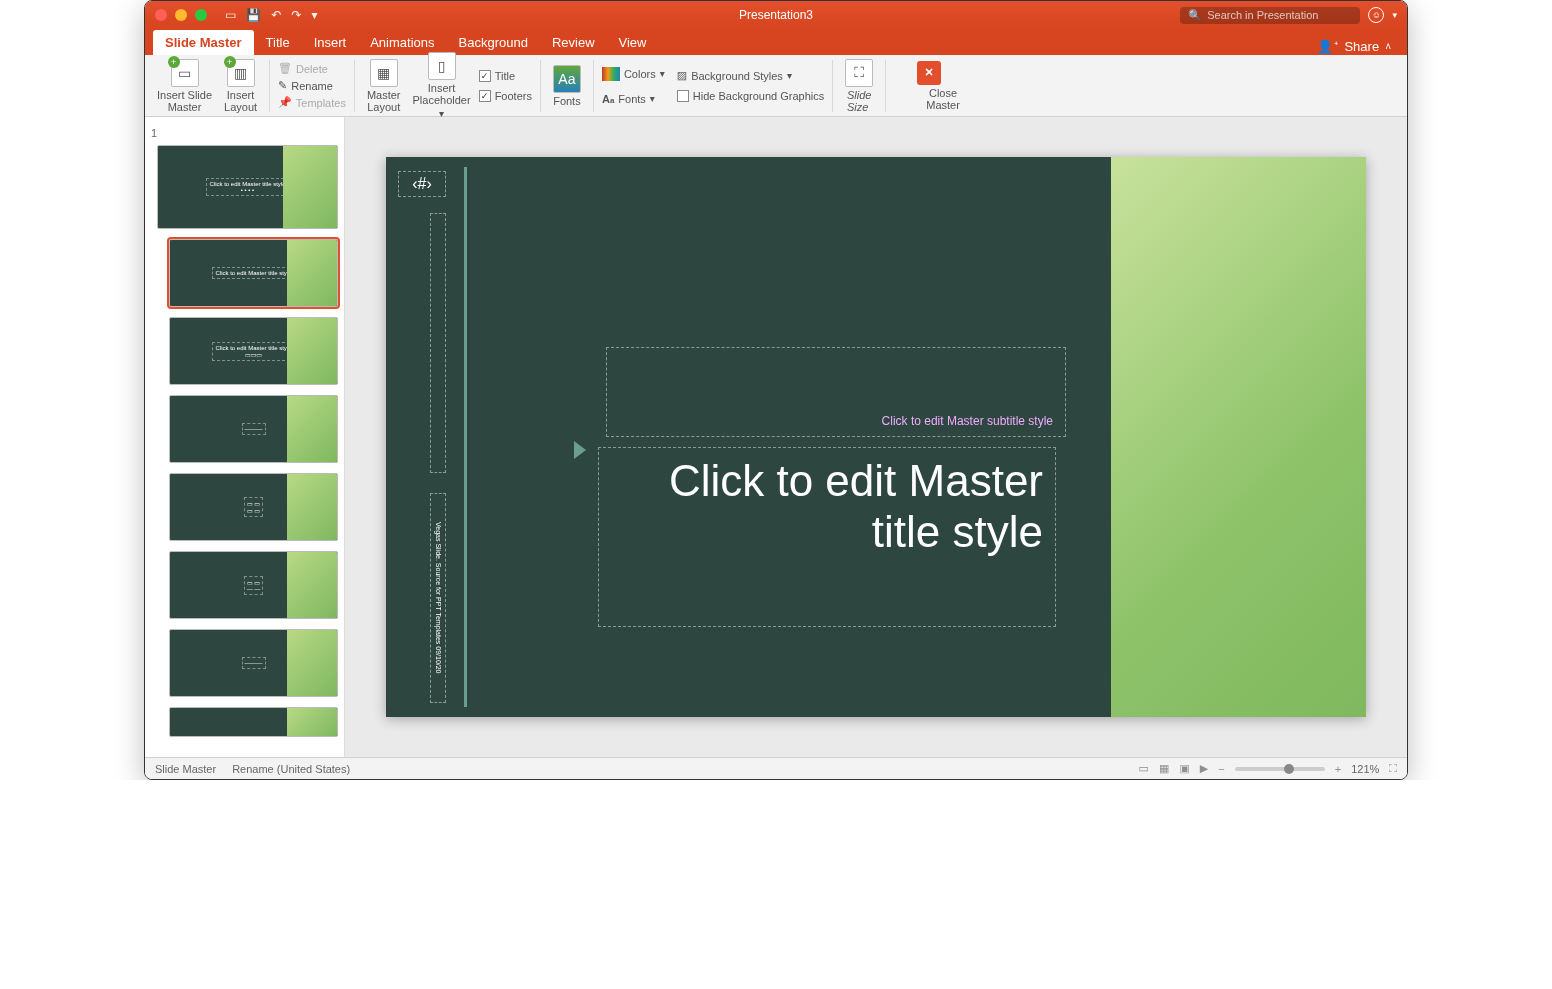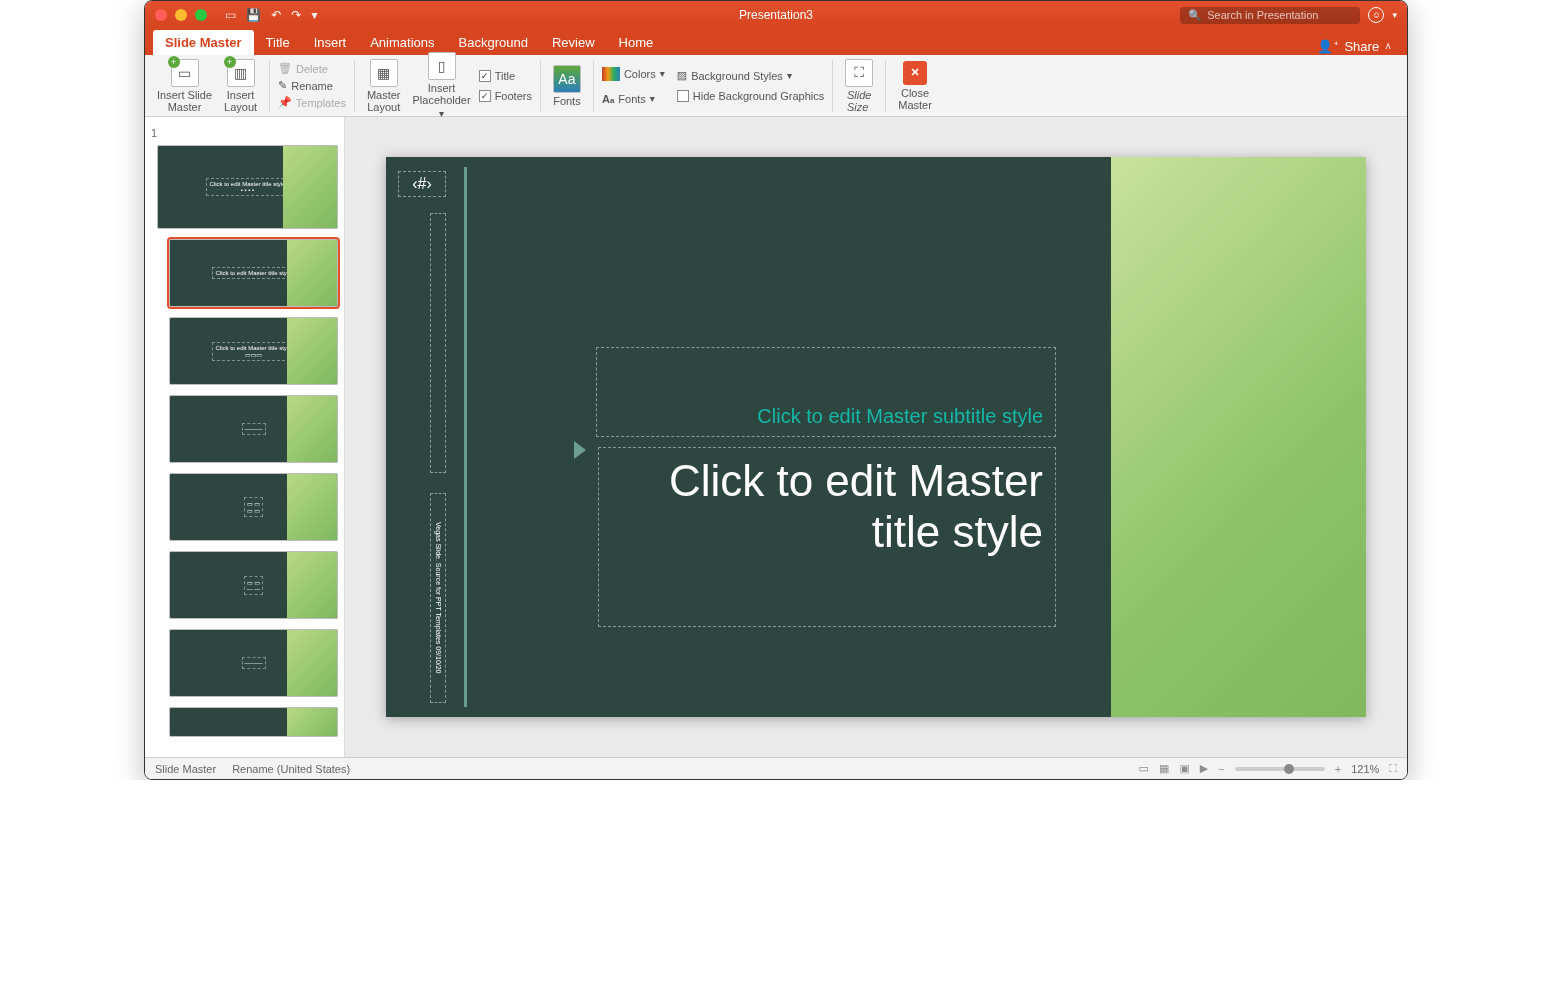--- a/index.html
+++ b/index.html
@@ -45,21 +45,21 @@
 .thumb::after{content:"";position:absolute;right:0;top:0;width:30%;height:100%;background:linear-gradient(135deg,#b8d985,#7eb860);}
 .thumb .inner{position:absolute;inset:0;display:flex;align-items:center;justify-content:center;text-align:center;color:#fff;font-size:6px;padding:8px;}
 .thumb .mini-title{border:1px dashed rgba(255,255,255,.4);padding:2px;}
 .canvas-area{flex:1;background:#eaeaea;display:flex;align-items:center;justify-content:center;overflow:auto;}
 .slide{width:980px;height:560px;background:#2e4640;position:relative;box-shadow:0 2px 12px rgba(0,0,0,.3);}
 .slide-right{position:absolute;right:0;top:0;width:26%;height:100%;background:linear-gradient(135deg,#c8e29b,#8ec36a 60%,#7fb85e);}
 .num-ph{position:absolute;left:12px;top:14px;width:48px;height:26px;border:1px dashed rgba(255,255,255,.45);display:flex;align-items:center;justify-content:center;color:#fff;font-size:16px;}
 .vline{position:absolute;left:78px;top:10px;width:3px;height:540px;background:#6b9e91;}
 .date-ph{position:absolute;left:44px;top:56px;width:16px;height:260px;border:1px dashed rgba(255,255,255,.45);}
 .footer-ph{position:absolute;left:44px;top:336px;width:16px;height:210px;border:1px dashed rgba(255,255,255,.45);color:#fff;font-size:7px;writing-mode:vertical-rl;display:flex;align-items:center;justify-content:center;padding:4px;text-align:center;}
-.subtitle-ph{position:absolute;left:210px;top:190px;width:460px;height:90px;border:1px dashed rgba(255,255,255,.45);display:flex;align-items:end;justify-content:end;padding:8px 12px;color:#14b8a6;font-size:20px;}
+.subtitle-ph{position:absolute;left:220px;top:190px;width:460px;height:90px;border:1px dashed rgba(255,255,255,.45);display:flex;align-items:end;justify-content:end;padding:8px 12px;color:#f0abfc;font-size:12px;}
 .title-ph{position:absolute;left:212px;top:290px;width:458px;height:180px;border:1px dashed rgba(255,255,255,.45);display:flex;align-items:start;justify-content:end;padding:8px 12px;color:#fff;font-size:44px;text-align:right;line-height:1.15;}
 .tri{position:absolute;left:188px;top:284px;width:0;height:0;border-left:12px solid #6b9e91;border-top:9px solid transparent;border-bottom:9px solid transparent;}
 .statusbar{height:22px;background:#f3f3f3;border-top:1px solid #d0d0d0;display:flex;align-items:center;padding:0 10px;font-size:11px;color:#666;gap:16px;}
 .statusbar .right{margin-left:auto;display:flex;align-items:center;gap:10px;}
 .view-btn{cursor:pointer;opacity:.7;}
 .zoom-slider{width:90px;height:4px;background:#ccc;position:relative;border-radius:2px;}
 .zoom-thumb{position:absolute;left:55%;top:-3px;width:10px;height:10px;background:#888;border-radius:50%;}
 </style>
 </head>
 <body>
@@ -90,21 +90,21 @@
     </div>
   </div>
 
   <div class="tabs">
     <div class="tab active">Slide Master</div>
     <div class="tab">Title</div>
     <div class="tab">Insert</div>
     <div class="tab">Animations</div>
     <div class="tab">Background</div>
     <div class="tab">Review</div>
-    <div class="tab">Home</div>
+    <div class="tab">View</div>
     <div class="share-row">
       <span>👤⁺</span>
       <span>Share</span>
       <span class="chev">˄</span>
     </div>
   </div>
 
   <div class="ribbon">
     <div class="bigbtn">
       <div class="icon"><div class="plus-badge">+</div>▭</div>
@@ -184,21 +184,21 @@
     </div>
     <div class="sep"></div>
     <div class="bigbtn">
       <div class="icon">⛶</div>
       <div class="label" style="white-space:pre-line;text-align:left;font-style:italic;">Slide
 Size</div>
     </div>
     <div class="sep"></div>
     <div class="bigbtn">
       <div class="close-x">✕</div>
-      <div class="label" style="white-space:pre-line;text-align:center;">Close
+      <div class="label" style="white-space:pre-line;text-align:center;margin-left:28px;">Close
 Master</div>
     </div>
   </div>
 
   <div class="workspace">
     <div class="thumbs">
       <span class="thumb-num">1</span>
       <div class="thumb master">
           <div class="inner">
             <div class="mini-title">Click to edit Master title style<br>• • • •</div>

